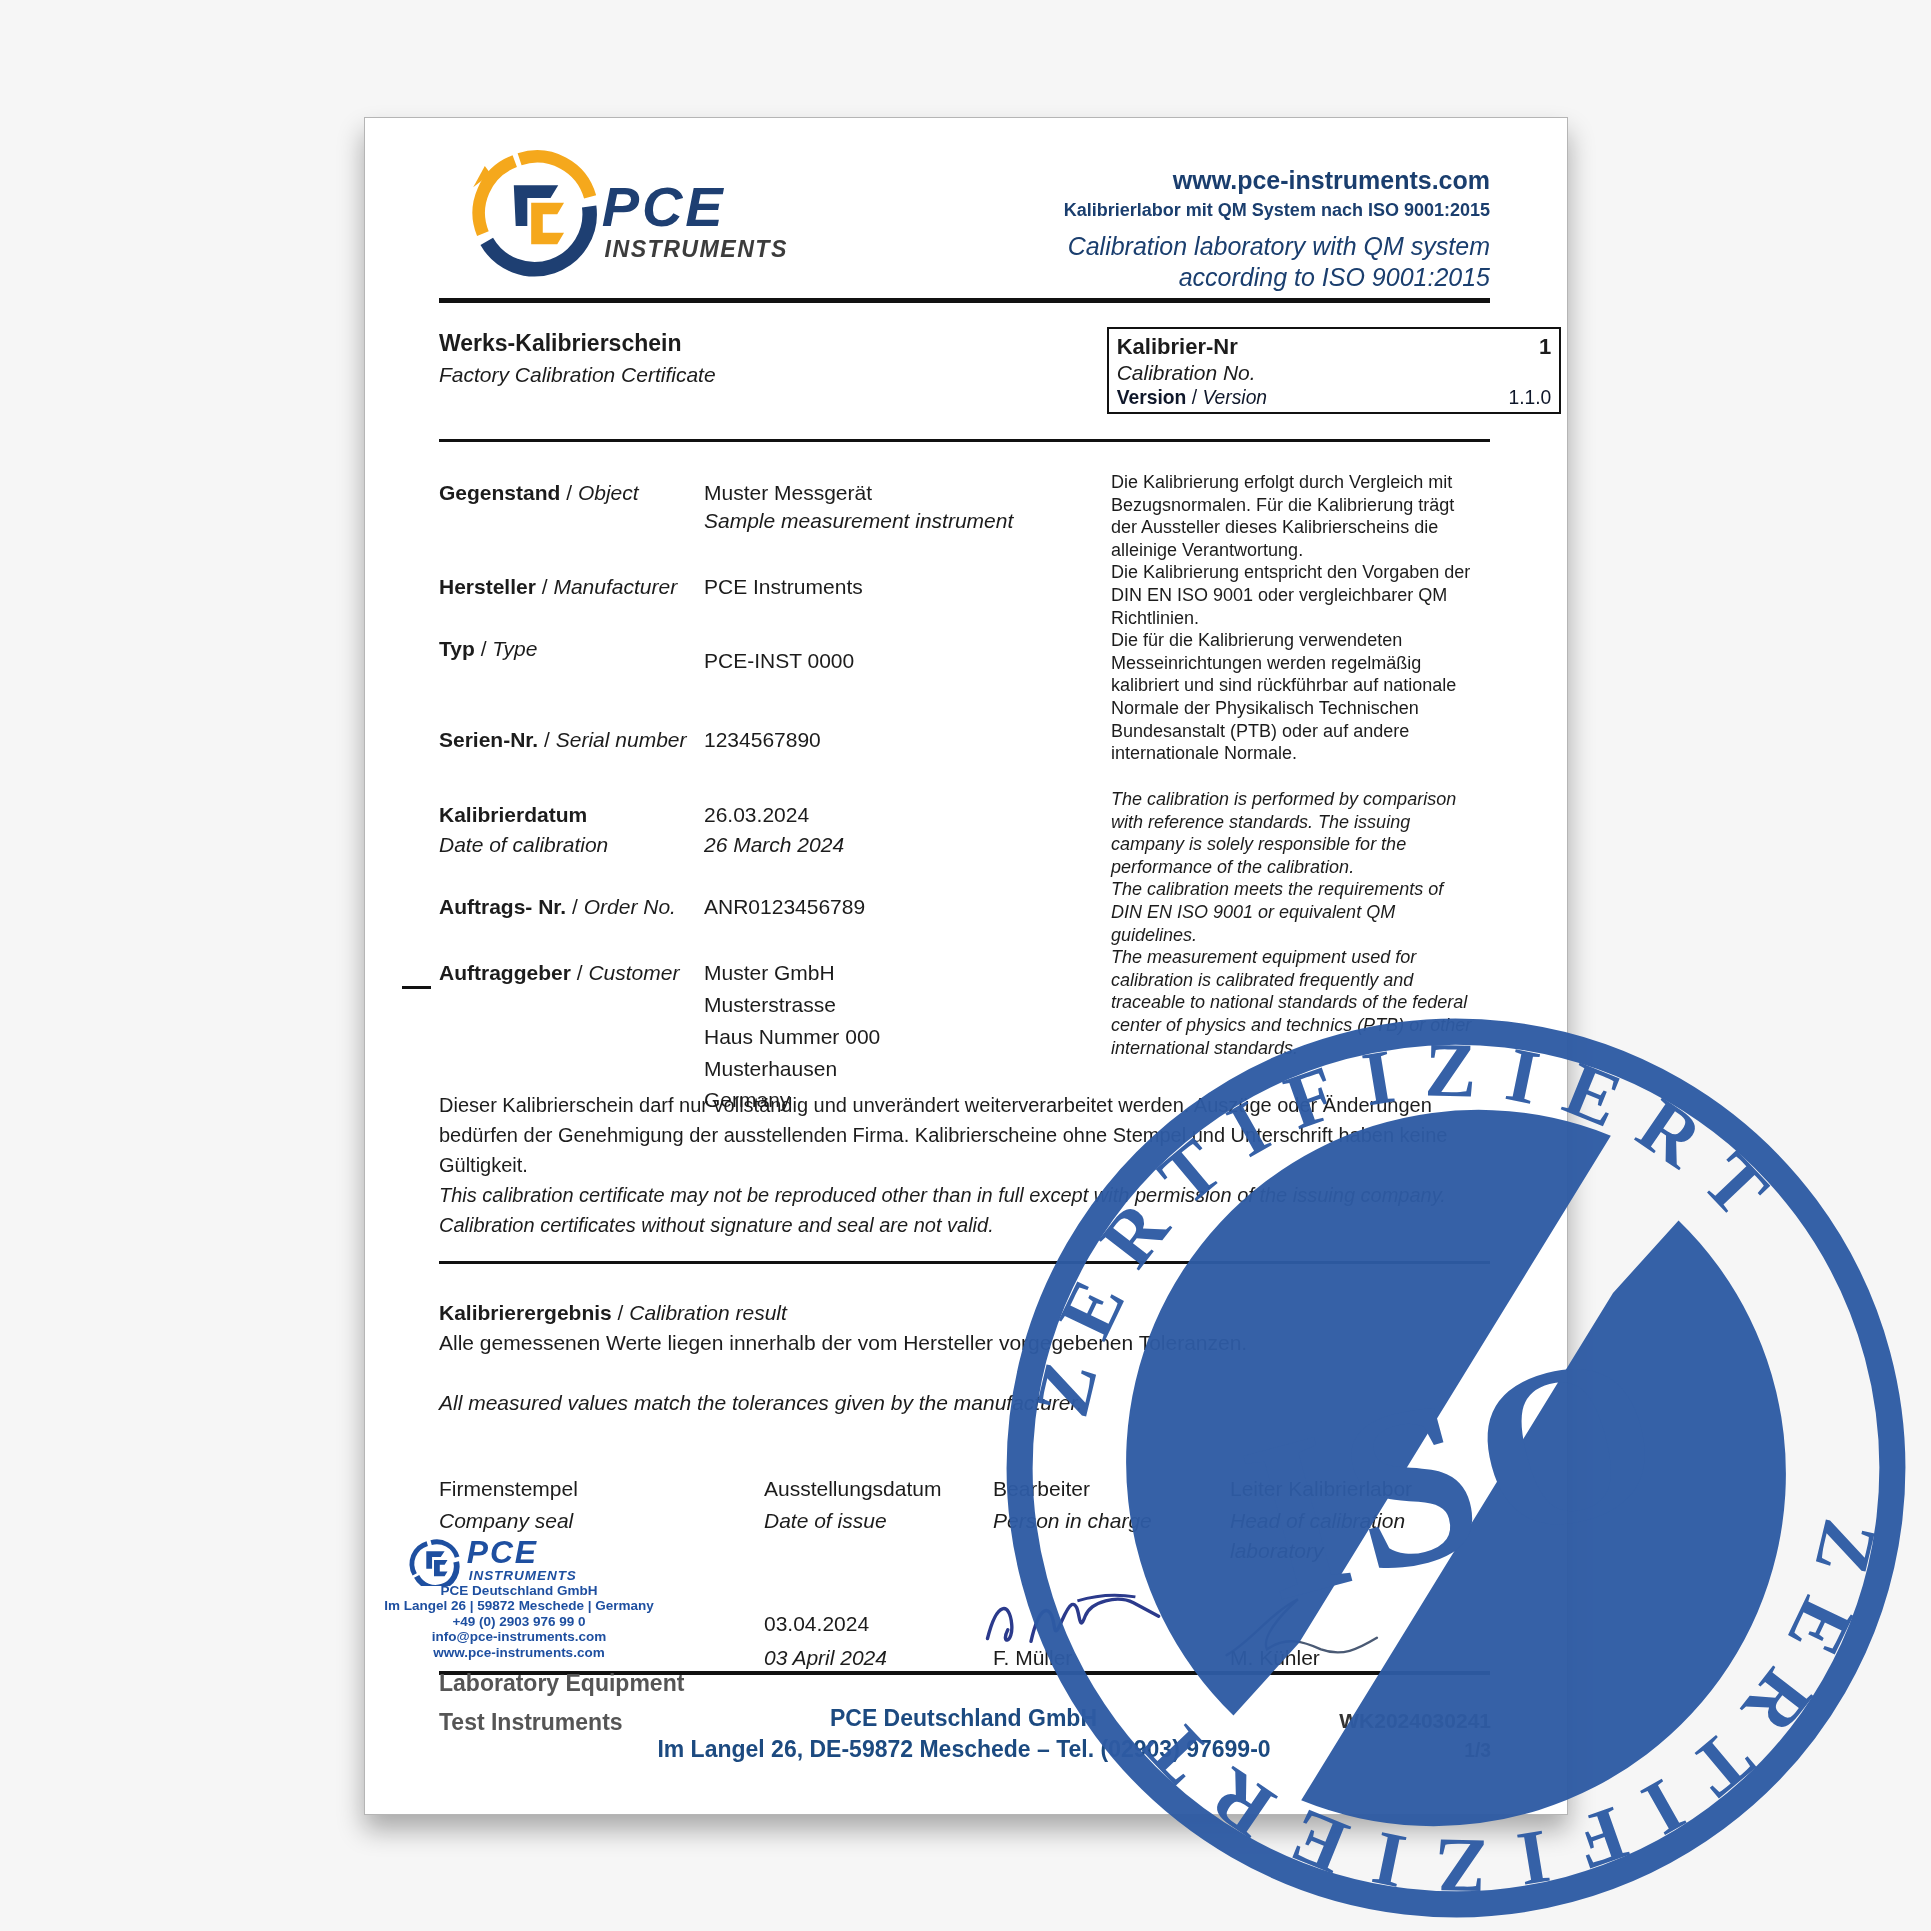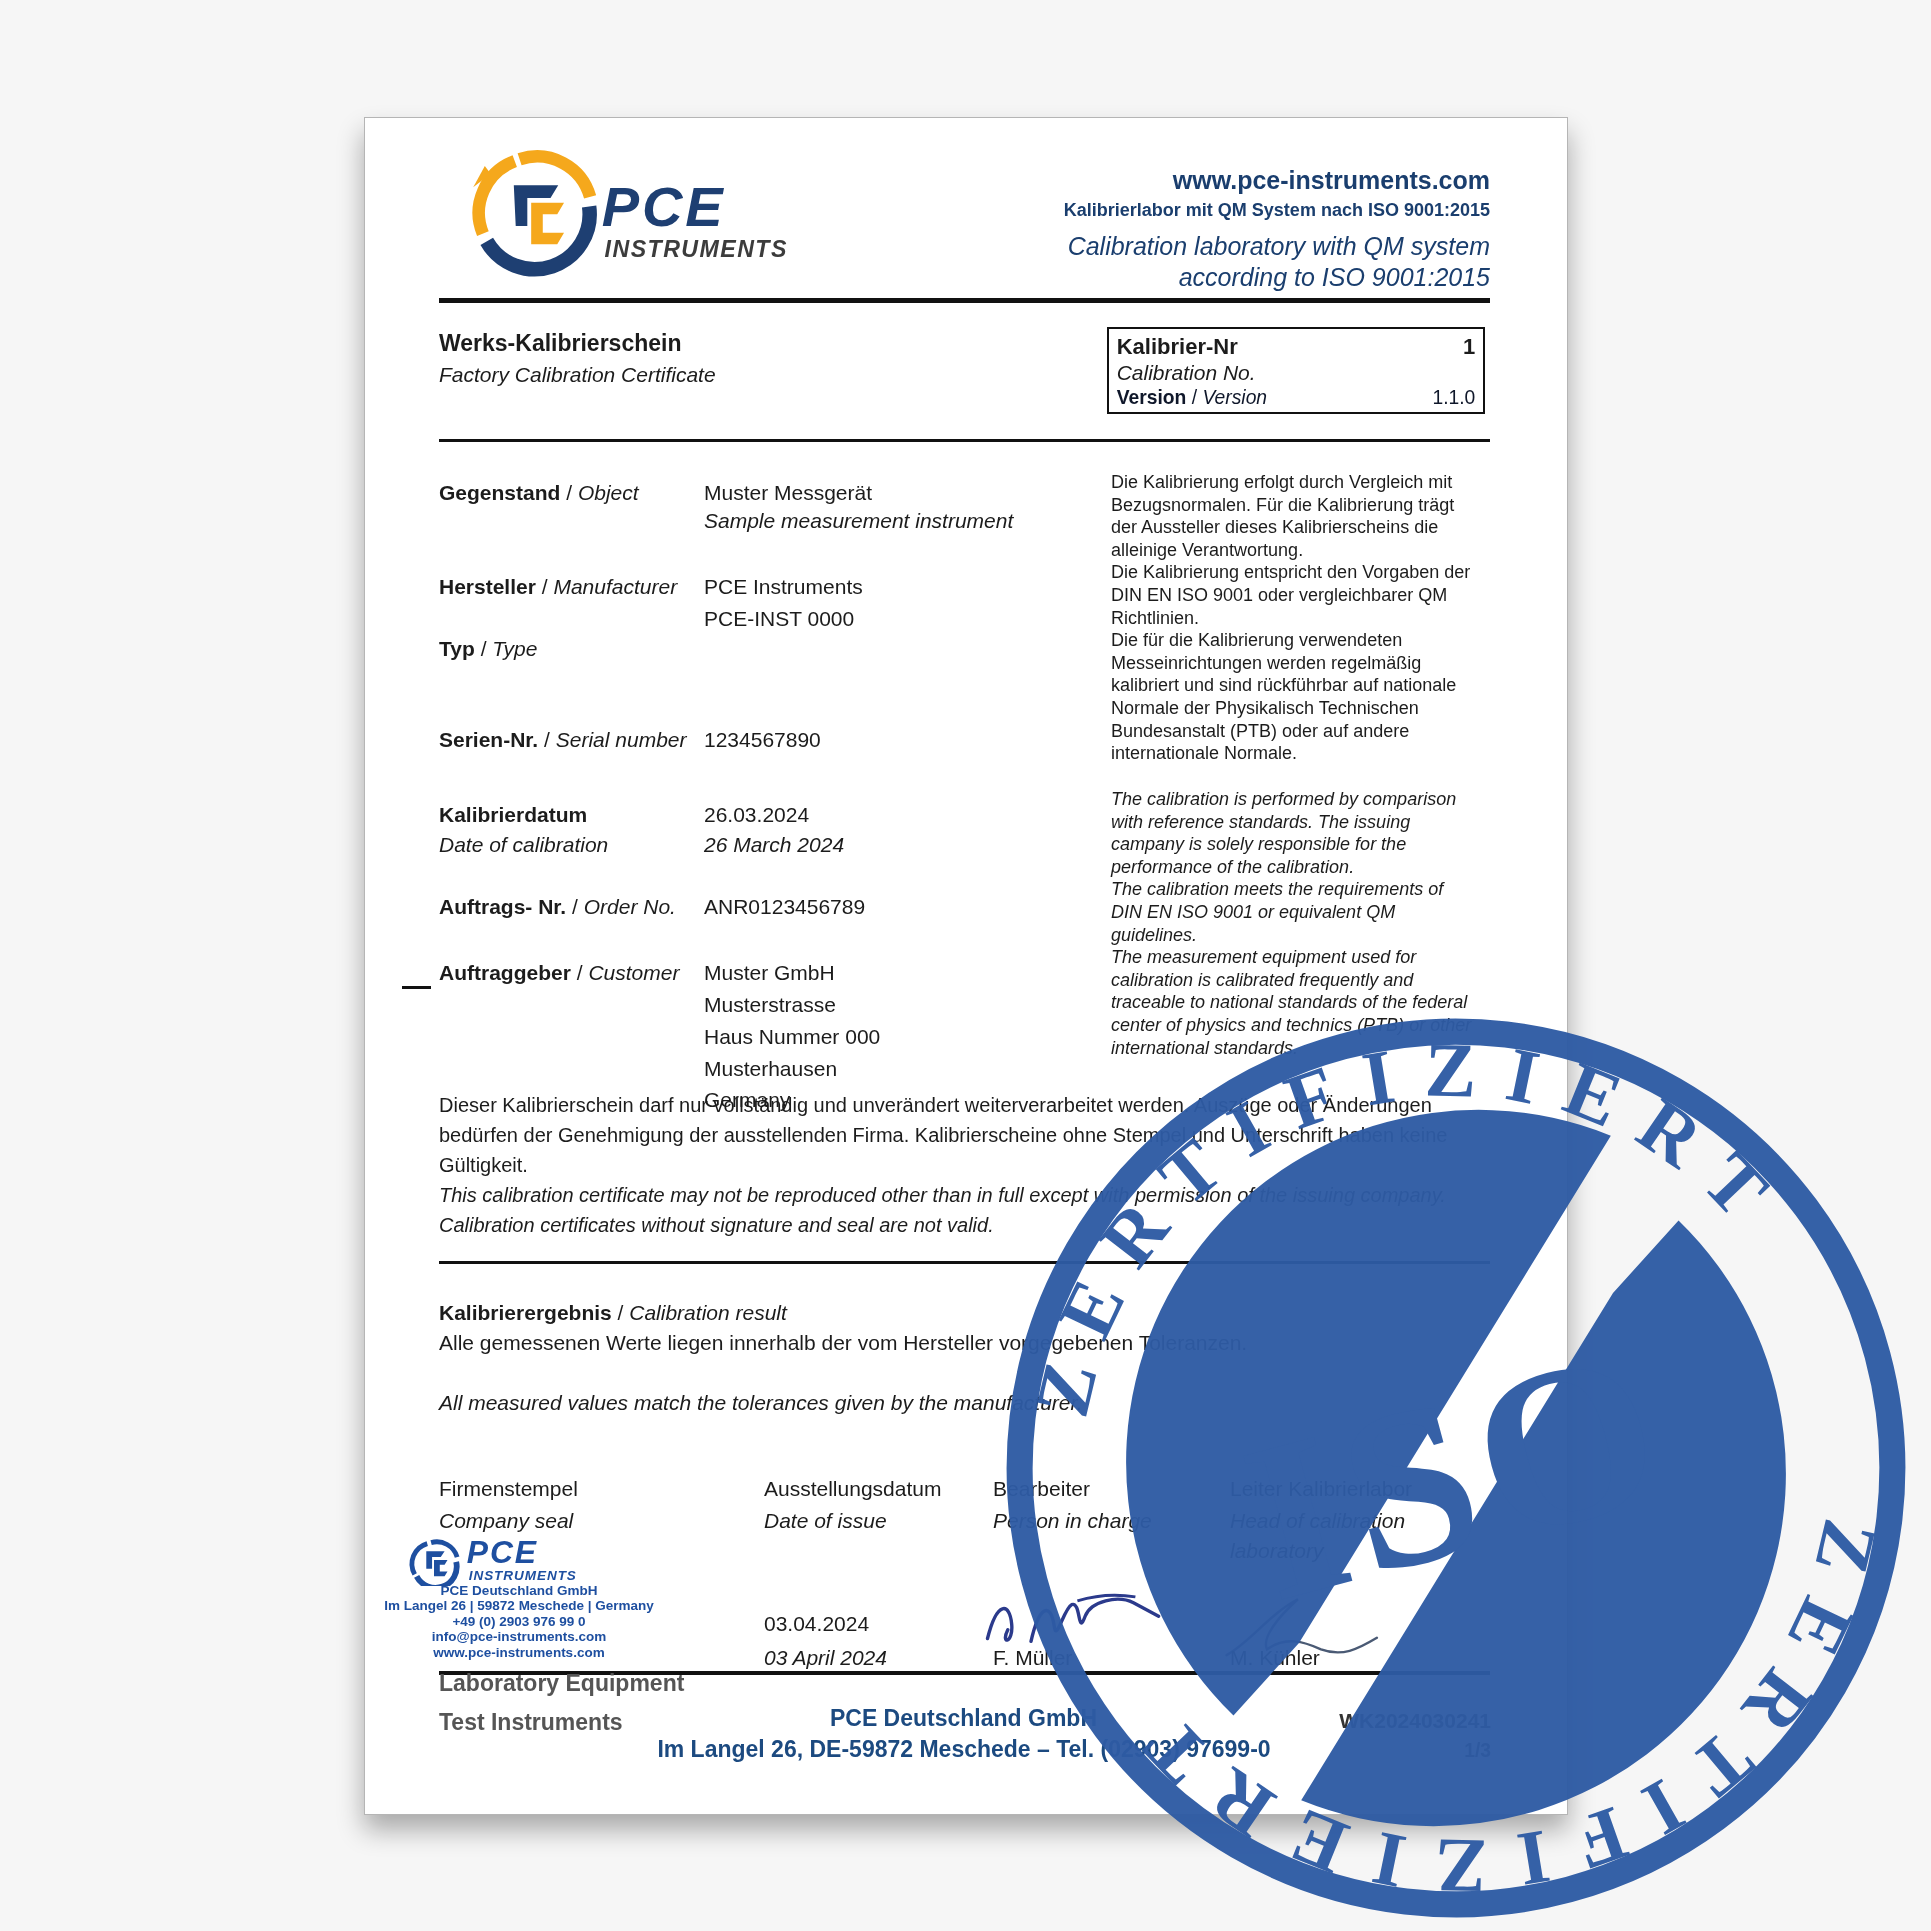--- a/index.html
+++ b/index.html
@@ -10,21 +10,21 @@
         border:1px solid #b5b5b5;box-shadow:0 15.4px 25px rgba(0,0,0,.32);}
   .b{font-weight:bold;}
   .i{font-style:italic;}
   .nw{white-space:nowrap;}
   .t22{font-size:21px;line-height:25px;}
   .t21{font-size:20px;line-height:25px;}
   .t19{font-size:18px;line-height:22.6px;}
   .navy{color:#1a3e6e;}
   .rule{position:absolute;background:#111;}
   .rt{text-align:right;}
-  .calbox{position:absolute;left:742px;top:209px;width:378px;height:87px;border:2.4px solid #111;box-sizing:border-box;}
+  .calbox{position:absolute;left:742px;top:209px;width:454px;height:87px;border:2.4px solid #111;box-sizing:border-box;}
   .gray{color:#0f172a;}
   .sealtxt{color:#1e4fa0;font-weight:bold;font-size:13.5px;line-height:15.4px;text-align:center;white-space:nowrap;}
   .footgray{color:#555;font-weight:bold;font-size:23px;}
   .footblue{color:#1c4a80;font-weight:bold;font-size:23px;}
   svg text{font-family:"Liberation Sans","DejaVu Sans",sans-serif;}
   .stampwrap{position:absolute;left:954px;top:966px;width:1004px;height:1004px;opacity:.96;}
 </style>
 </head>
 <body>
 
@@ -82,21 +82,21 @@
     <span>/</span>
     <span class="i">Manufacturer</span>
   </div>
   <div class="abs t22 nw" style="left:339px;top:456px;">PCE Instruments</div>
 
   <div class="abs t22 nw" style="left:74px;top:518px;">
     <span class="b">Typ</span>
     <span>/</span>
     <span class="i">Type</span>
   </div>
-  <div class="abs t22 nw" style="left:339px;top:488px;">PCE-INST 0000</div>
+  <div class="abs t22 nw" style="left:339px;top:530px;">PCE-INST 0000</div>
 
   <div class="abs t22 nw" style="left:74px;top:609px;">
     <span class="b">Serien-Nr.</span>
     <span>/</span>
     <span class="i">Serial number</span>
   </div>
   <div class="abs t22 nw" style="left:339px;top:609px;">1234567890</div>
 
   <div class="abs t22 b nw" style="left:74px;top:684px;">Kalibrierdatum</div>
   <div class="abs t22 i nw" style="left:74px;top:714px;">Date of calibration</div>

